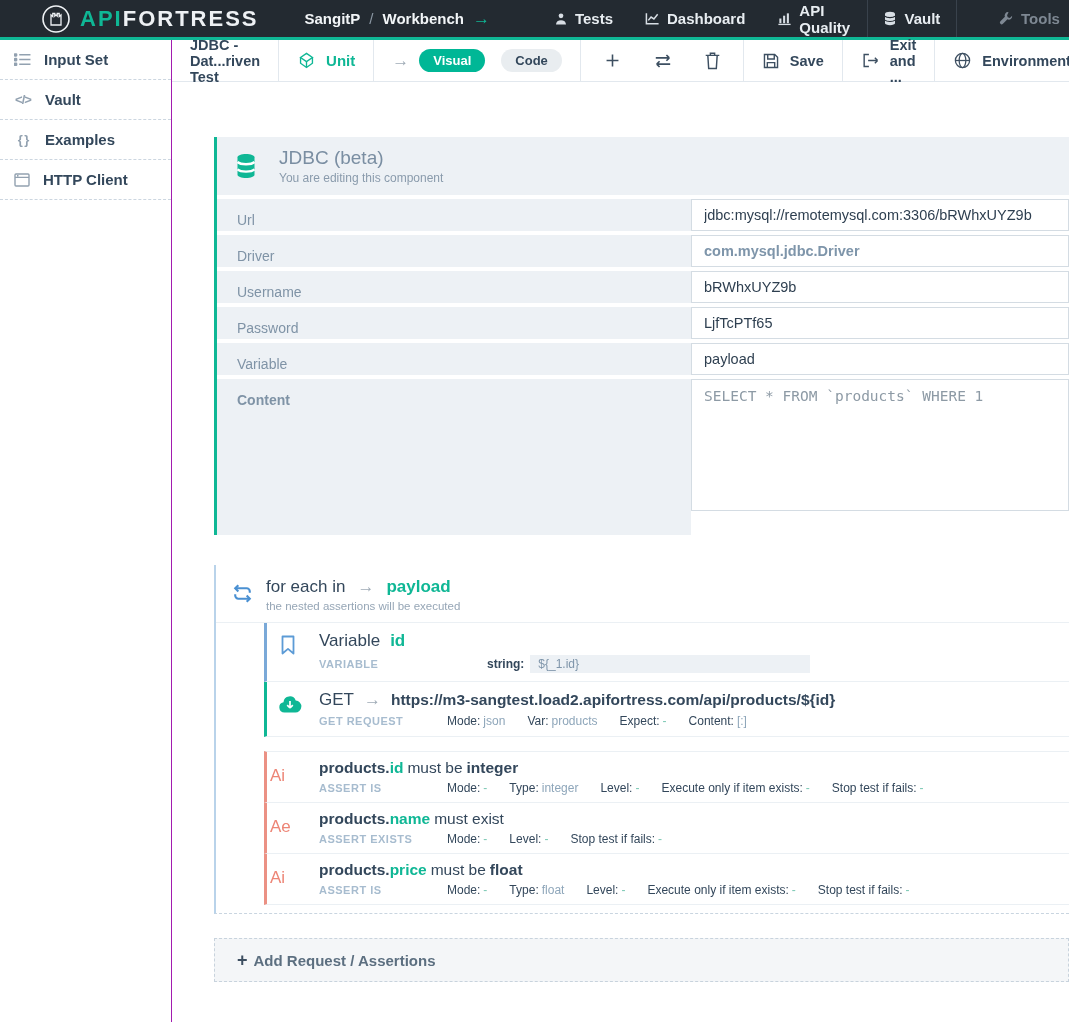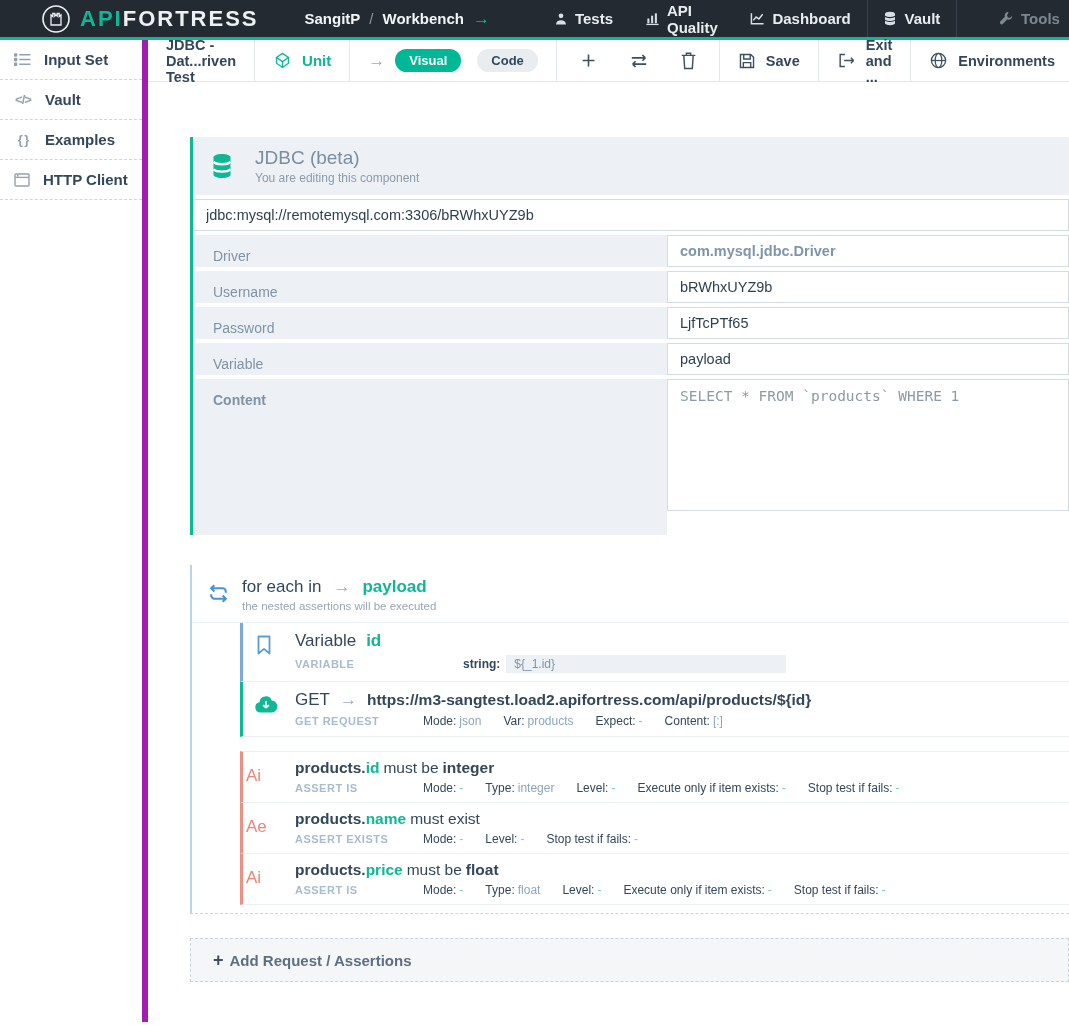--- a/index.html
+++ b/index.html
@@ -16,21 +16,21 @@
   .crumb .sep { color:#8b97a3; font-weight:normal; }
   .crumb .arrow { color:#0fb795; font-size:17px; font-weight:bold; }
   .topnav { display:flex; align-items:center; height:100%; margin-left:48px; }
   .topnav .navitem { display:flex; align-items:center; gap:7px; font-size:15px; font-weight:bold;
                      color:#e8edf1; padding:0 16px; height:100%; cursor:pointer; }
   .topnav .vdiv { width:1px; height:100%; background:#39424c; }
   .topnav .navitem.dim { color:#7e8893; margin-left:26px; }
 
   
   .cols { display:flex; height:982px; }
-  .sidebar { width:148px; border-right:6px solid #a21caf; }
+  .sidebar { width:172px; border-right:1px solid #a21caf; }
   .side-item { display:flex; align-items:center; gap:13px; height:40px; padding-left:14px;
                border-bottom:1px dashed #ccd6e0; font-size:15px; font-weight:bold; color:#33475b; cursor:pointer; }
   .side-glyph { color:#92a1b0; font-size:13px; font-weight:bold; width:18px; text-align:center; letter-spacing:-1px; }
 
   .main { flex:1; min-width:0; }
   .toolbar { height:42px; border-bottom:1px solid #e2e8ee; display:flex; align-items:center; }
   .tcell { display:flex; align-items:center; height:100%; border-right:1px solid #e2e8ee; padding:0 18px; gap:10px; }
   .tname { font-size:14.5px; font-weight:bold; color:#33475b; }
   .unit-lbl { color:#0fb795; font-size:15px; font-weight:bold; }
   .gray-arrow { color:#9fabb6; font-size:17px; }
@@ -128,37 +128,37 @@
       <span>
         <svg width="14" height="14" viewBox="0 0 16 16">
             <circle cx="8" cy="4.4" r="2.7" fill="#d8dee4"></circle>
             <path d="M2.3 14.2c0-3.1 2.5-4.8 5.7-4.8s5.7 1.7 5.7 4.8z" fill="#d8dee4"></path>
           </svg>
       </span>
       <span>Tests</span>
     </div>
     <div class="navitem">
       <span>
+        <svg width="15" height="15" viewBox="0 0 16 16" fill="none" stroke="#d8dee4" stroke-width="1.6">
+            <path d="M1.5 2.5v11h13"></path>
+            <polyline points="3.5,10 6.5,6.5 9.5,8.5 13.5,3.5"></polyline>
+          </svg>
+      </span>
+      <span>Dashboard</span>
+    </div>
+    <div class="navitem">
+      <span>
         <svg width="15" height="15" viewBox="0 0 16 16" fill="#d8dee4">
             <rect x="2.5" y="8" width="2.2" height="5"></rect>
             <rect x="6.5" y="5" width="2.2" height="8"></rect>
             <rect x="10.5" y="2.5" width="2.2" height="10.5"></rect>
             <rect x="1.5" y="13.6" width="13" height="1.4"></rect>
           </svg>
       </span>
       <span>API Quality</span>
-    </div>
-    <div class="navitem">
-      <span>
-        <svg width="15" height="15" viewBox="0 0 16 16" fill="none" stroke="#d8dee4" stroke-width="1.6">
-            <path d="M1.5 2.5v11h13"></path>
-            <polyline points="3.5,10 6.5,6.5 9.5,8.5 13.5,3.5"></polyline>
-          </svg>
-      </span>
-      <span>Dashboard</span>
     </div>
     <div class="vdiv"></div>
     <div class="navitem">
       <span>
         <svg width="14" height="15" viewBox="0 0 16 18" fill="#d8dee4">
             <path d="M8 1C4.7 1 2 2 2 3.3v11.4C2 16 4.7 17 8 17s6-1 6-2.3V3.3C14 2 11.3 1 8 1z"></path>
             <path d="M2 6.3c1 1 3.3 1.6 6 1.6s5-.6 6-1.6M2 11c1 1 3.3 1.6 6 1.6s5-.6 6-1.6" stroke="#232a31" stroke-width="1.3" fill="none"></path>
           </svg>
       </span>
       <span>Vault</span>
@@ -288,20 +288,21 @@
                 <path d="M3.5 9c1.5 1.4 4.7 2.2 8.5 2.2S19 10.4 20.5 9M3.5 16.4c1.5 1.4 4.7 2.2 8.5 2.2s7-.8 8.5-2.2" stroke="#fff" stroke-width="2.4" fill="none"></path>
               </svg>
           </span>
           <div>
             <div class="jdbc-title">JDBC (beta)</div>
             <div class="jdbc-sub">You are editing this component</div>
           </div>
         </div>
 
         <div class="frow">
+          <div class="flabel">Url</div>
           <div class="fval"><input type="text" value="jdbc:mysql://remotemysql.com:3306/bRWhxUYZ9b" style=""></div>
         </div>
         <div class="frow">
           <div class="flabel">Driver</div>
           <div class="fval"><input type="text" class="ph" value="com.mysql.jdbc.Driver" style=""></div>
         </div>
         <div class="frow">
           <div class="flabel">Username</div>
           <div class="fval"><input type="text" value="bRWhxUYZ9b" style=""></div>
         </div>

